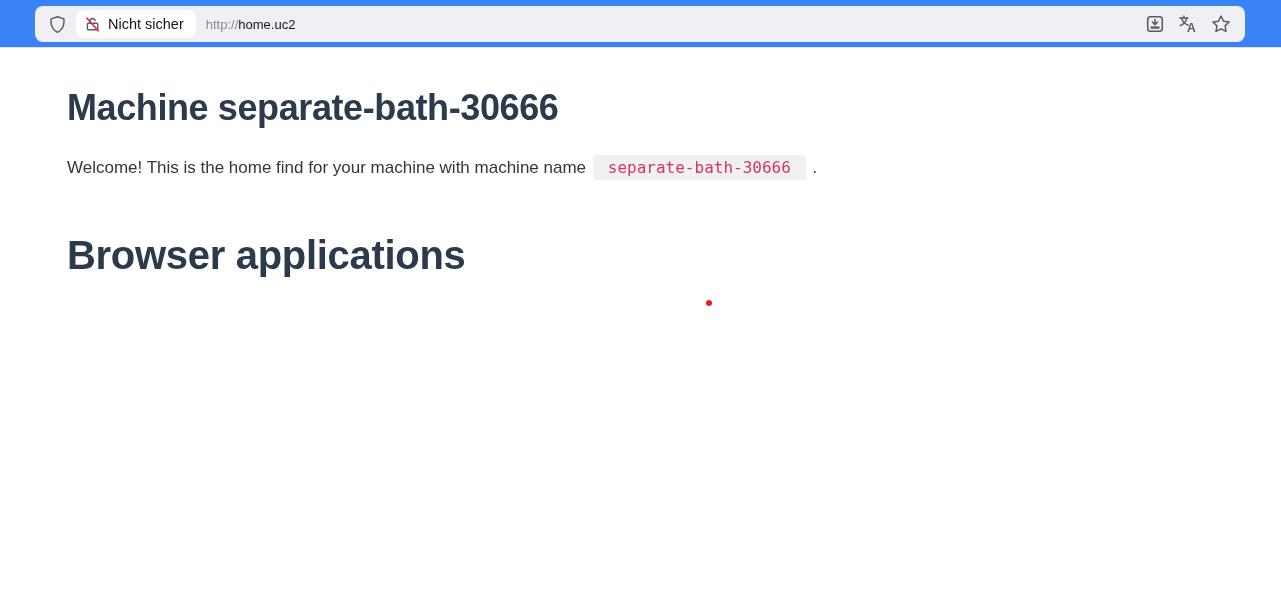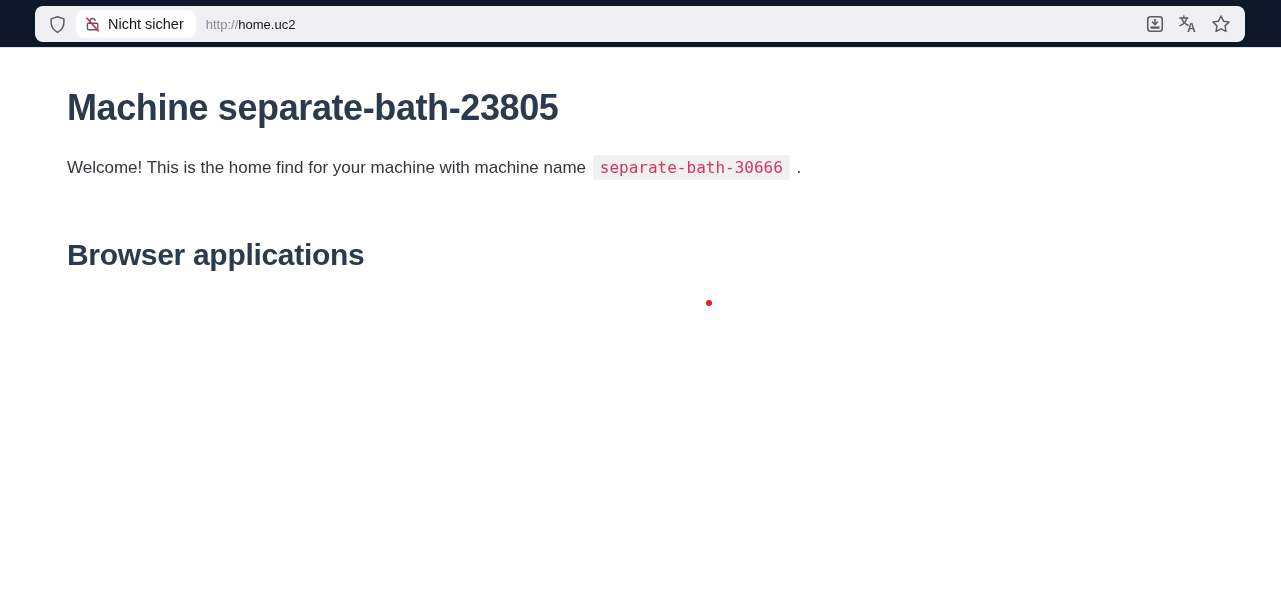--- a/index.html
+++ b/index.html
@@ -8,21 +8,21 @@
     overflow: hidden;
     background: #ffffff;
     font-family: "Liberation Sans", sans-serif;
     position: relative;
   }
 
   
   .toolbar {
     position: relative;
     height: 48px;
-    background: #0f172a;
+    background: #3b82f6;
     border-bottom: 1px solid #e2e1e6;
   }
   .urlbar {
     position: absolute;
     left: 35px; right: 36px; top: 6px;
     height: 36px;
     background: #f0f0f4;
     border-radius: 8px;
     display: flex;
     align-items: center;
@@ -72,39 +72,39 @@
   }
   h1 {
     font-size: 36px;
     line-height: 45px;
     font-weight: 700;
     letter-spacing: -0.4px;
     color: #2b3b4d;
     margin: 0 0 23px 0;
   }
   h2 {
-    font-size: 30px;
+    font-size: 40px;
     line-height: 38px;
     font-weight: 700;
     letter-spacing: -0.3px;
     color: #2b3b4d;
     margin: 54px 0 20px 0;
   }
   p.body-text {
     font-size: 17px;
     line-height: 29px;
     margin: 0 0 19px 0;
     max-width: 1155px;
   }
   code.machine-code {
     font-family: "DejaVu Sans Mono", monospace;
     font-size: 16px;
     color: #d6365f;
     background: #f1f1f2;
-    padding: 3px 7px;
+    padding: 3px 15px;
     border-radius: 3px;
     margin: 0 2px;
   }
   ul.apps {
     list-style: none;
     margin: 0;
     padding-left: 38px;
   }
   ul.apps > li {
     position: relative;
@@ -204,21 +204,21 @@
             <path d="M9.5 1.9 L11.9 6.8 L17.2 7.55 L13.35 11.3 L14.25 16.6 L9.5 14.05 L4.75 16.6 L5.65 11.3 L1.8 7.55 L7.1 6.8 Z" fill="none" stroke="#5b5b66" stroke-width="1.4" stroke-linejoin="round"></path>
           </svg>
         </span>
       </button>
     </div>
   </div>
 </div>
 
 <main class="content">
 
-  <h1>Machine separate-bath-23805</h1>
+  <h1>Machine separate-bath-30666</h1>
 
   <p class="body-text"><span>Welcome! This is the home find for your machine with machine name</span>
     <code class="machine-code">separate-bath-30666</code>
     <span>.</span></p>
 
 
   <h2>Browser applications</h2>
 
   <ul class="apps">
   </ul>

